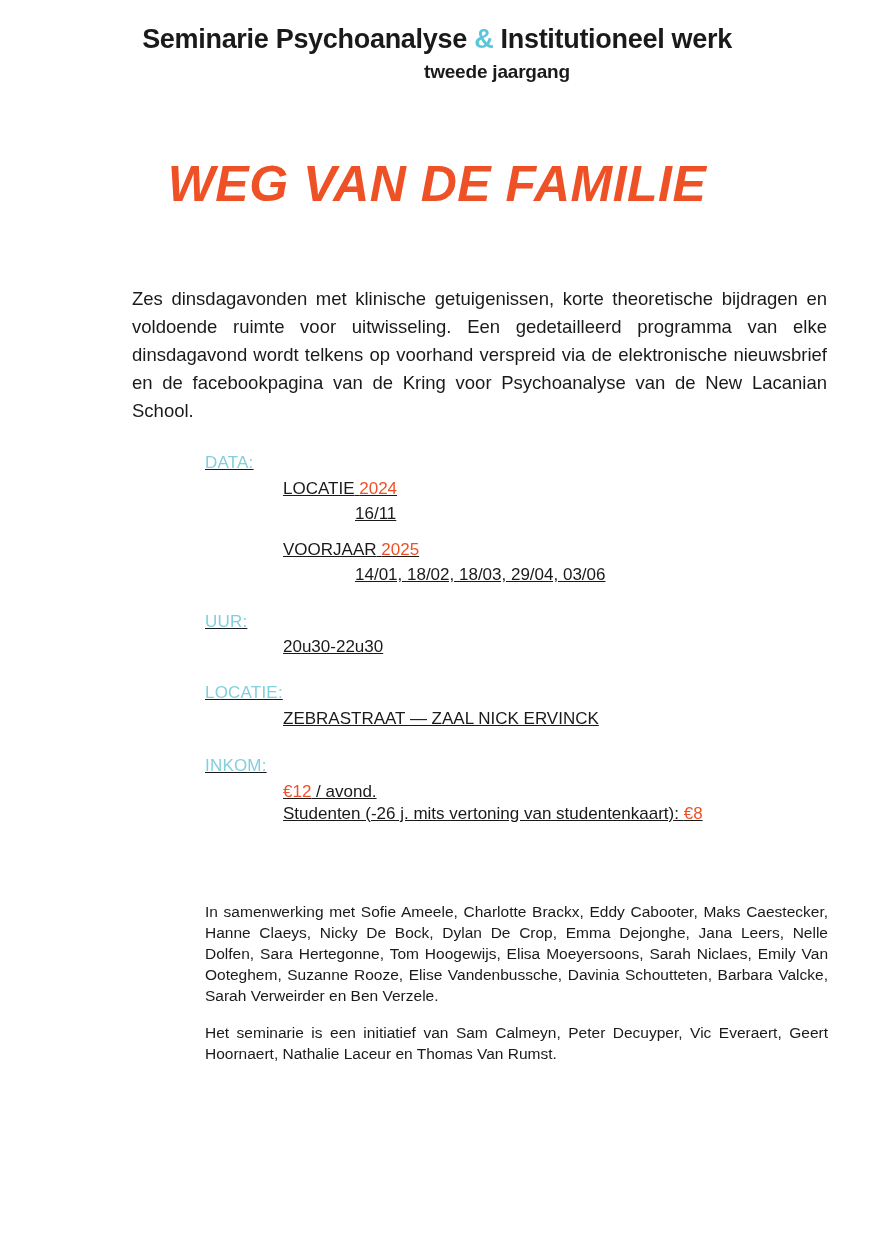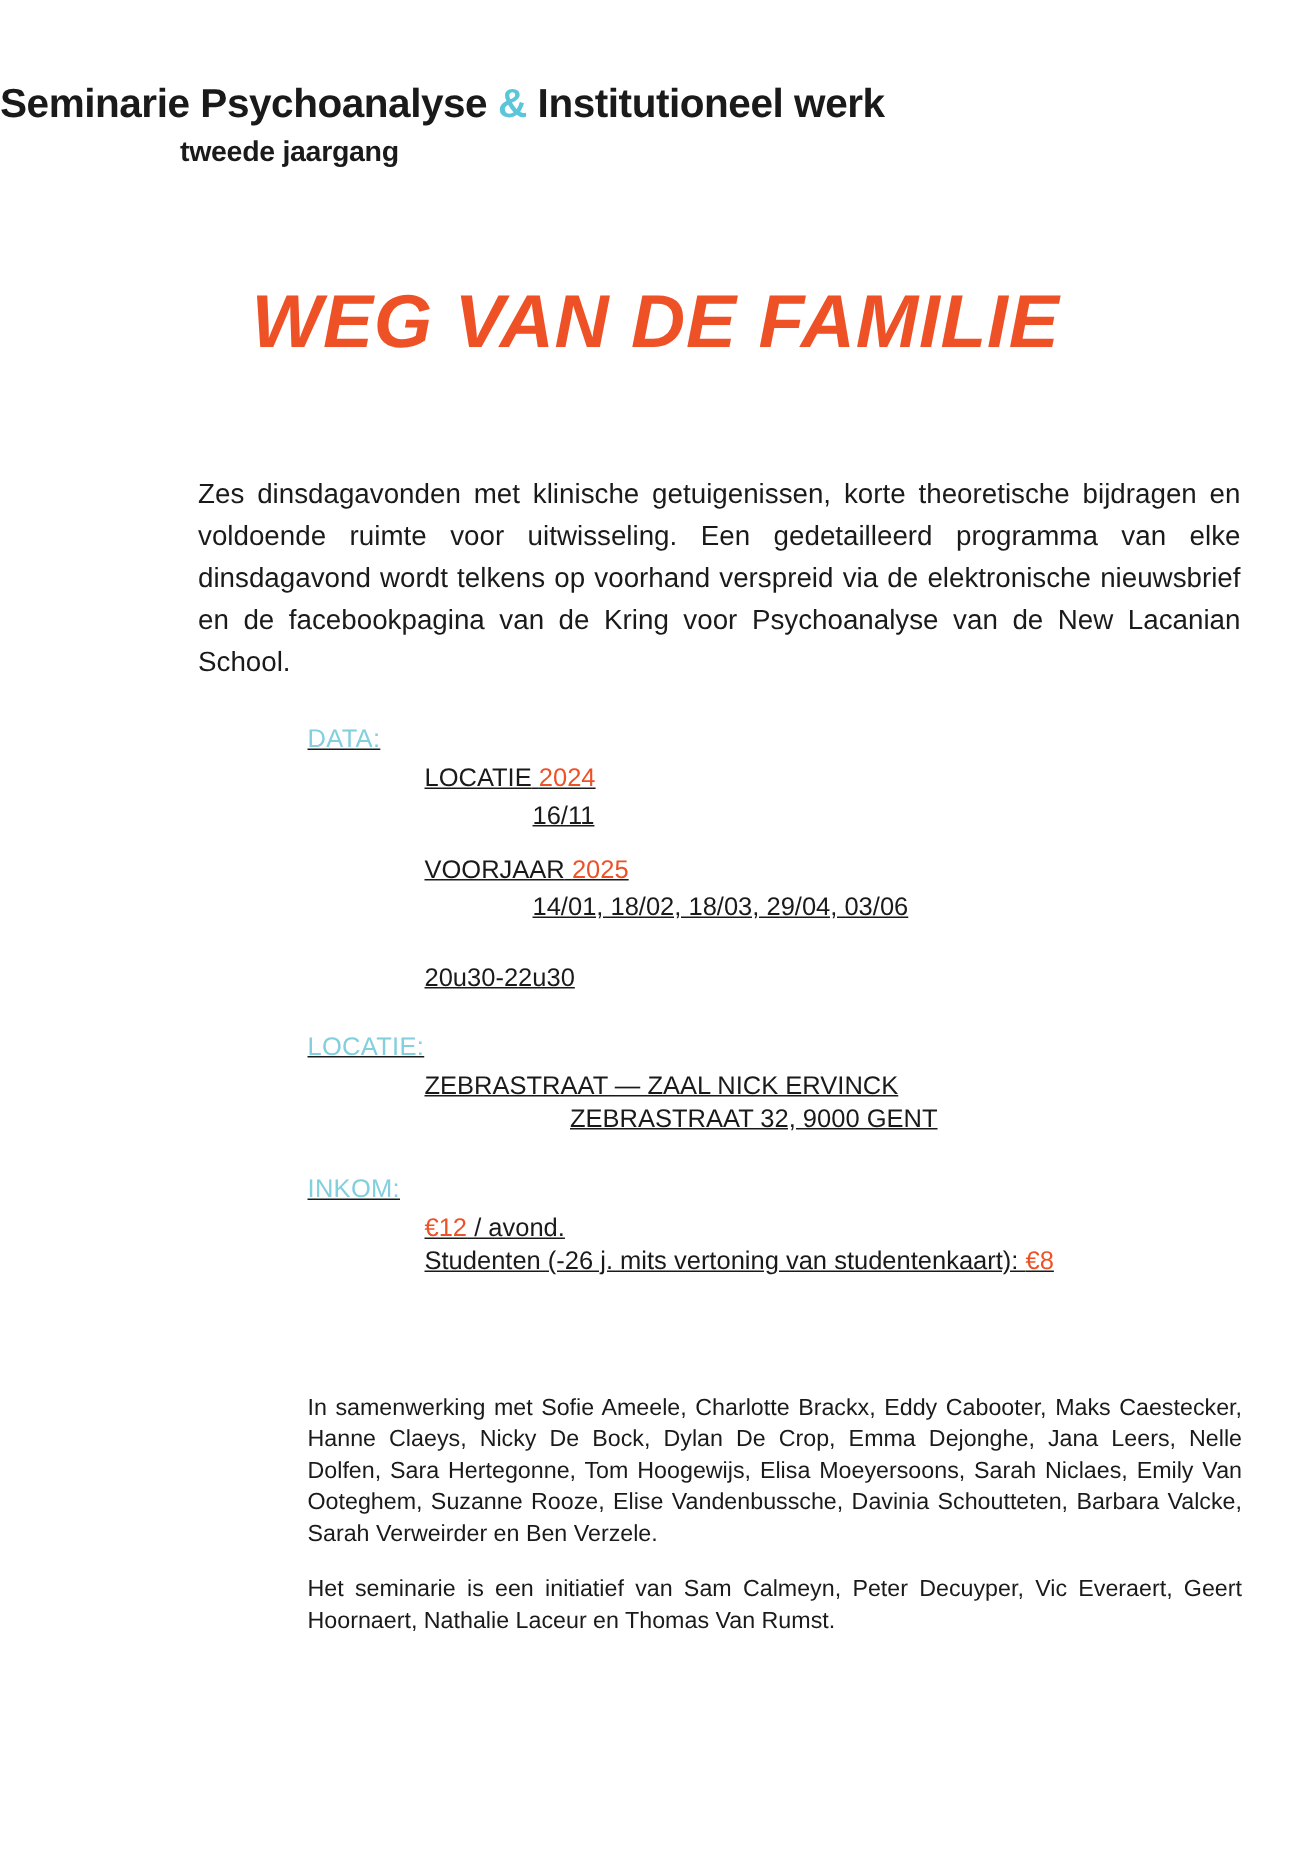--- a/index.html
+++ b/index.html
@@ -17,21 +17,22 @@
   }
   .page {
     position: relative;
     width: 874px;
     height: 1240px;
     box-sizing: border-box;
   }
 
   
   .header {
-    padding-top: 54px;
+    padding-top: 24px;
+    text-align: center;
   }
   .header-line1 {
     font-size: 27px;
     font-weight: bold;
     letter-spacing: -0.3px;
     white-space: nowrap;
   }
   .amp {
     color: #5bc6d9;
   }
@@ -138,28 +139,28 @@
           <span class="orange">2024</span></div>
         <div class="indent-1">16/11</div>
         <div class="gap-sm"></div>
         <div class="row-najaar"><span>VOORJAAR</span>
           <span class="orange">2025</span></div>
         <div class="indent-1">14/01, 18/02, 18/03, 29/04, 03/06</div>
       </div>
     </div>
 
     <div class="info-group">
+      <div class="info-label">UUR:</div>
       <div class="uur-body">20u30-22u30</div>
     </div>
 
     <div class="info-group">
       <div class="info-label">LOCATIE:</div>
       <div class="info-body">
         <div class="loc-line1">ZEBRASTRAAT — ZAAL NICK ERVINCK</div>
-        <div class="loc-line2">ZEBRASTRAAT 32, 9000 GENT</div>
       </div>
     </div>
 
     <div class="info-group">
       <div class="info-label">INKOM:</div>
       <div class="inkom-body">
         <div><span class="orange">€12</span><span> / avond.</span></div>
         <div><span>Studenten (-26 j. mits vertoning van studentenkaart): </span><span class="orange">€8</span></div>
       </div>
     </div>

